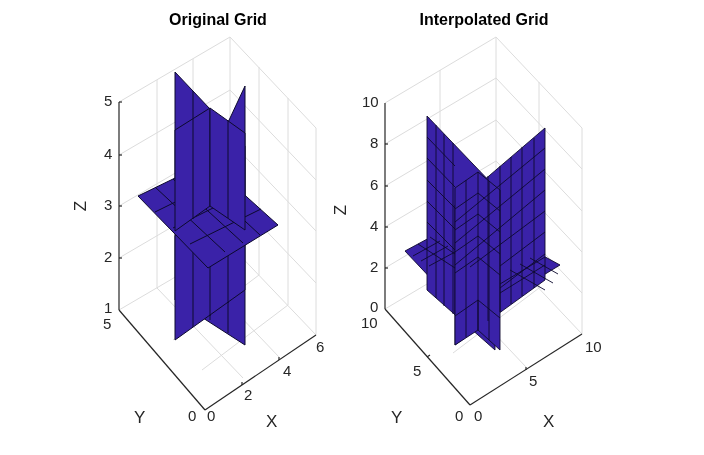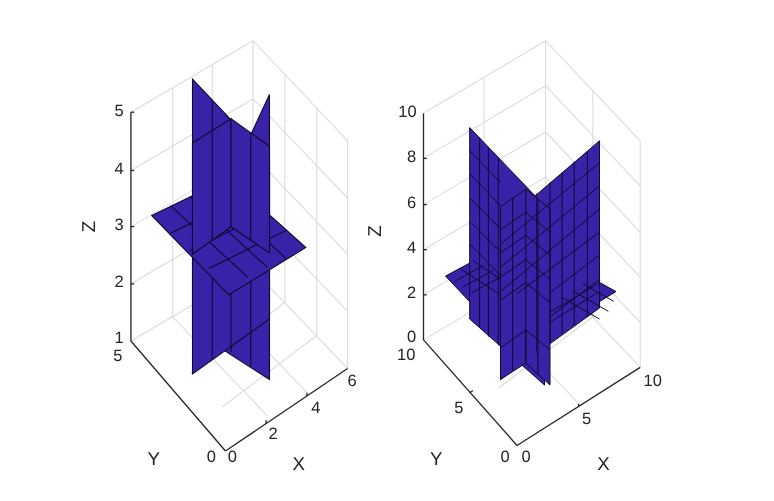--- a/index.html
+++ b/index.html
@@ -10,20 +10,21 @@
   .tick { position: absolute; font-size: 15px; color: #262626; white-space: nowrap; }
   .axlabel { position: absolute; font-size: 17px; color: #262626; }
   .zlabel { transform: rotate(-90deg); transform-origin: center; }
   svg { position: absolute; left: 0; top: 0; }
 </style>
 </head>
 <body>
 
 <div class="fig">
 
+  <div class="title" style="left:218px; top:11px;">Original Grid</div>
 
   <svg width="704" height="455">
 
     <g stroke="#dcdcdc" stroke-width="1" fill="none">
 
       <line x1="119" y1="102" x2="230" y2="37"></line>
       <line x1="119" y1="155" x2="230" y2="90"></line>
       <line x1="119" y1="206" x2="230" y2="141"></line>
       <line x1="119" y1="258" x2="230" y2="193"></line>
       <line x1="119" y1="310" x2="230" y2="245"></line>
@@ -95,20 +96,21 @@
   <div class="tick" style="left:103px; top:315px;">5</div>
   <div class="tick" style="left:188px; top:407px;">0</div>
   <div class="tick" style="left:207px; top:407px;">0</div>
   <div class="tick" style="left:244px; top:386px;">2</div>
   <div class="tick" style="left:283px; top:362px;">4</div>
   <div class="tick" style="left:316px; top:338px;">6</div>
   <div class="axlabel zlabel" style="left:76px; top:196px;">Z</div>
   <div class="axlabel" style="left:134px; top:408px;">Y</div>
   <div class="axlabel" style="left:266px; top:412px;">X</div>
 
+  <div class="title" style="left:484px; top:11px;">Interpolated Grid</div>
 
   <svg width="704" height="455">
     <g stroke="#dcdcdc" stroke-width="1" fill="none">
       <line x1="385" y1="103" x2="496" y2="37"></line>
       <line x1="385" y1="144" x2="496" y2="78"></line>
       <line x1="385" y1="186" x2="496" y2="120"></line>
       <line x1="385" y1="227" x2="496" y2="161"></line>
       <line x1="385" y1="268" x2="496" y2="202"></line>
       <line x1="385" y1="309" x2="496" y2="243"></line>
       <line x1="496" y1="37" x2="582" y2="128"></line>

